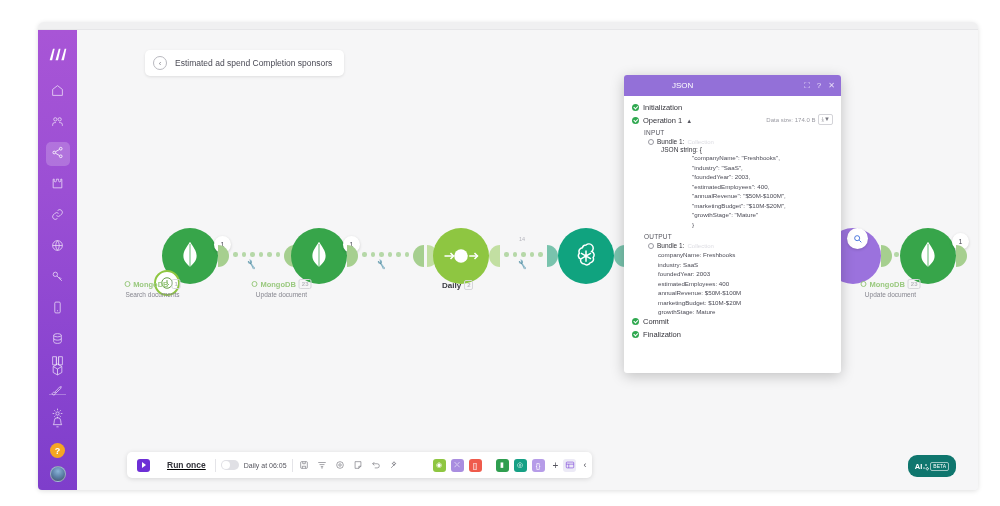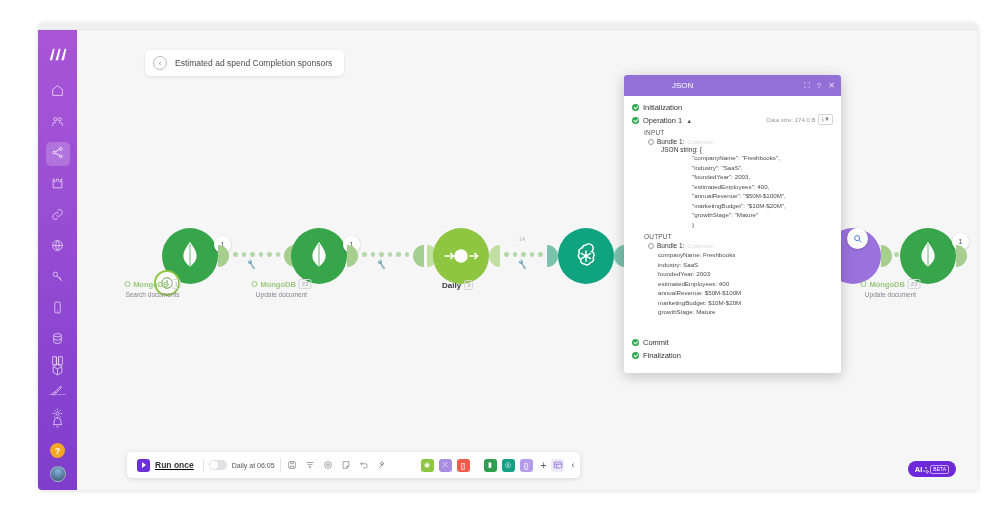--- a/index.html
+++ b/index.html
@@ -186,21 +186,21 @@
 
   
   .toolbar {
     position: absolute; left: 50px; bottom: 12px;
     height: 26px; padding: 0 6px;
     background: #fff; border-radius: 5px;
     box-shadow: 0 1px 5px rgba(0,0,0,.13);
     display: flex; align-items: center; gap: 5px;
   }
   .run-btn {
-    display: flex; align-items: center; gap: 5px; padding: 0 4px; text-decoration: underline;
+    display: flex; align-items: center; gap: 17px; padding: 0 4px; text-decoration: underline;
   }
   .run-ico {
     width: 13px; height: 13px; border-radius: 3px; background: #6d2fd6;
     display: flex; align-items: center; justify-content: center;
   }
   .run-ico:after { content:""; border-left: 4px solid #fff; border-top: 3px solid transparent;
     border-bottom: 3px solid transparent; margin-left: 1px; }
   .run-txt { font-size: 8.5px; font-weight: bold; color: #33333a; }
   .tb-sep { width: 1px; height: 13px; background: #e4e4e8; }
   .toggle {
@@ -212,22 +212,22 @@
   .sched-txt { font-size: 7px; color: #55555e; }
   .tb-ico { width: 13px; height: 13px; display:flex; align-items:center; justify-content:center; }
   .tb-ico svg { width: 10px; height: 10px; stroke: #5a5a63; fill: none; stroke-width: 1.3; }
   .mod-btn {
     width: 13px; height: 13px; border-radius: 3px;
     display: flex; align-items: center; justify-content: center;
     font-size: 7px; color: #fff;
   }
   .ai-pill {
     position: absolute; right: 22px; bottom: 13px;
-    height: 16px; padding: 0 7px; border-radius: 9px;
-    background: #6d28d9; display: flex; align-items: center; gap: 0;
+    height: 22px; padding: 0 7px; border-radius: 9px;
+    background: #0f766e; display: flex; align-items: center; gap: 0;
   }
   .ai-txt { font-size: 7.5px; color: #fff; font-weight: bold; }
   .ai-beta {
     font-size: 5px; color: #fff; border: 1px solid rgba(255,255,255,.6);
     border-radius: 2px; padding: 0 2px; line-height: 7px;
   }
 </style>
 </head>
 <body>
 
@@ -550,21 +550,21 @@
             <span class="bundle-faint">Collection</span>
           </div>
           <div class="oline">companyName: Freshbooks</div>
           <div class="oline">industry: SaaS</div>
           <div class="oline">foundedYear: 2003</div>
           <div class="oline">estimatedEmployees: 400</div>
           <div class="oline">annualRevenue: $50M-$100M</div>
           <div class="oline">marketingBudget: $10M-$20M</div>
           <div class="oline">growthStage: Mature</div>
 
-          <div class="prow" style="margin-top:21px;">
+          <div class="prow" style="margin-top:0;">
             <span class="chk"></span>
             <span class="prow-label">Commit</span>
           </div>
           <div class="prow">
             <span class="chk"></span>
             <span class="prow-label">Finalization</span>
           </div>
         </div>
       </div>
 

